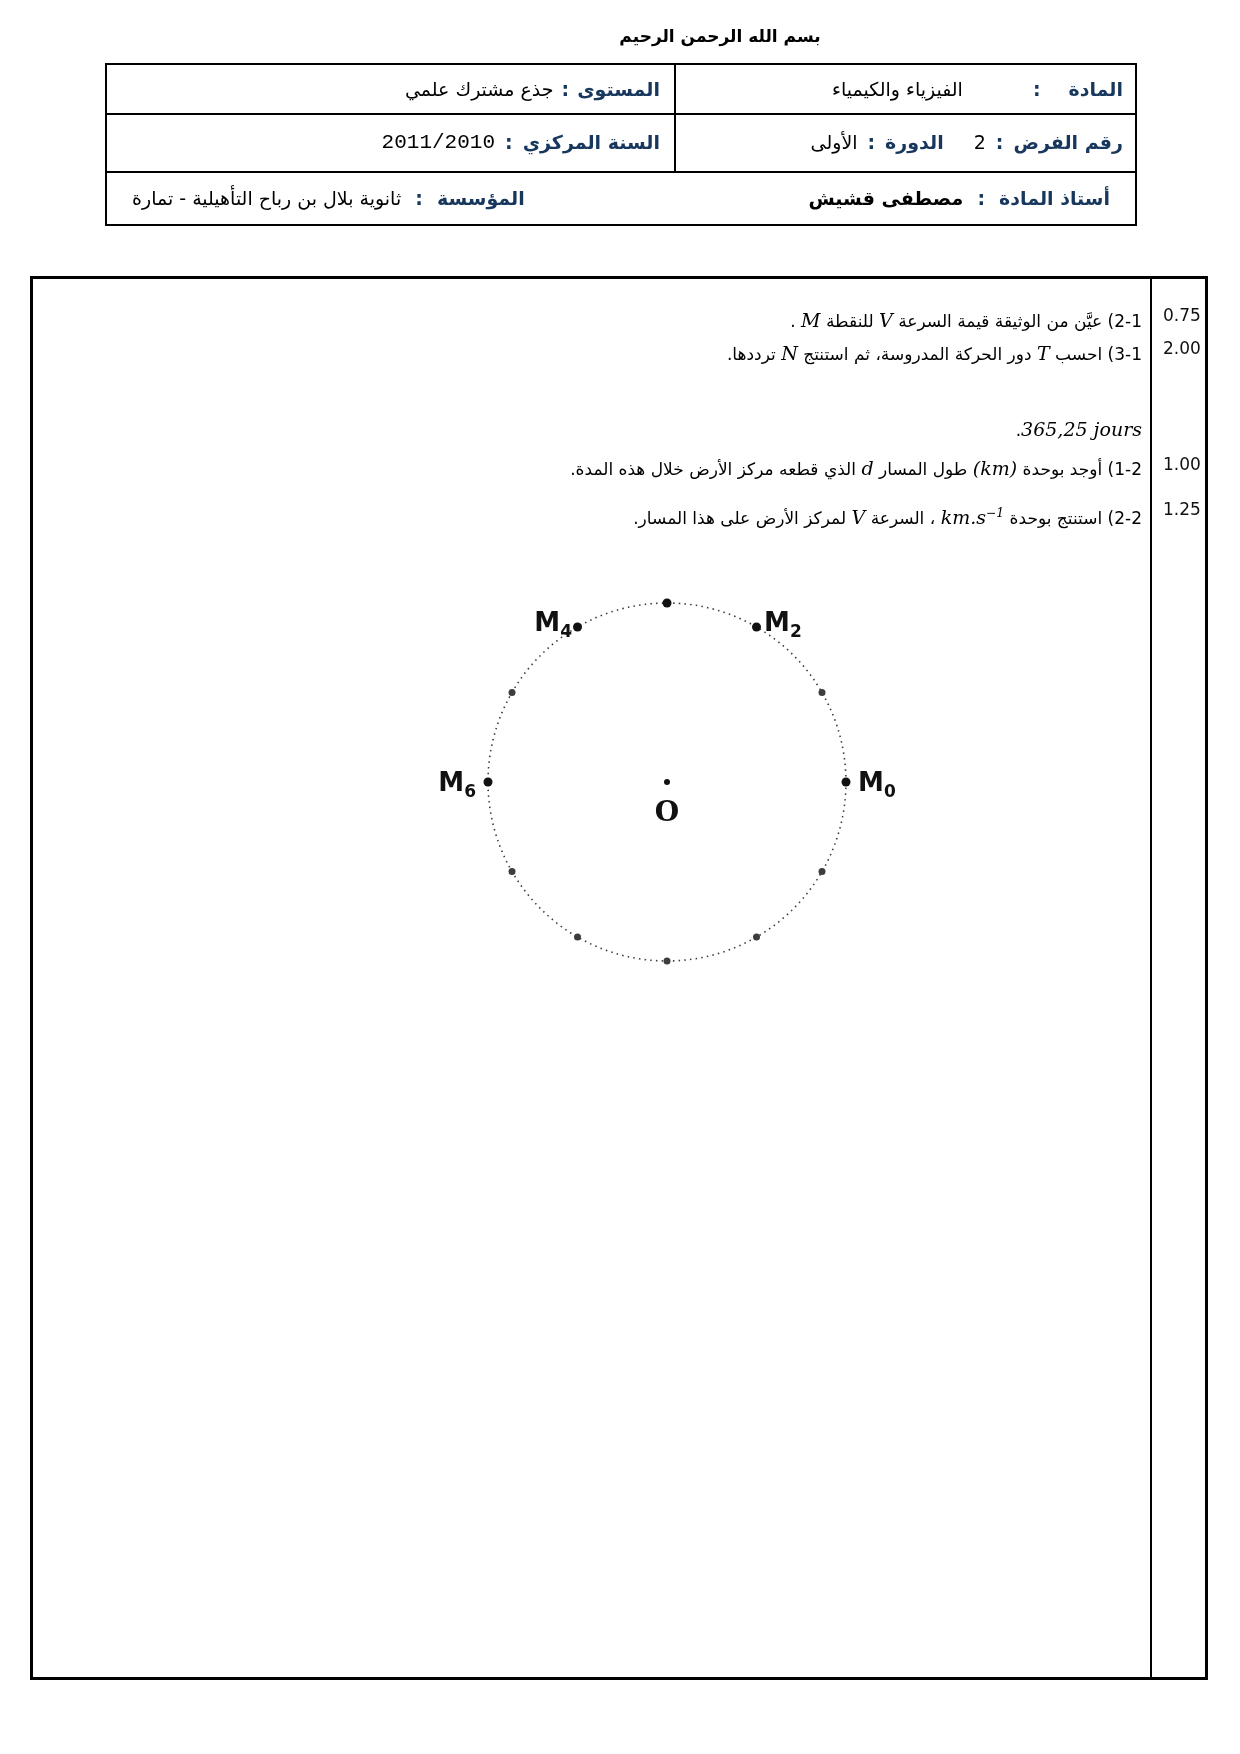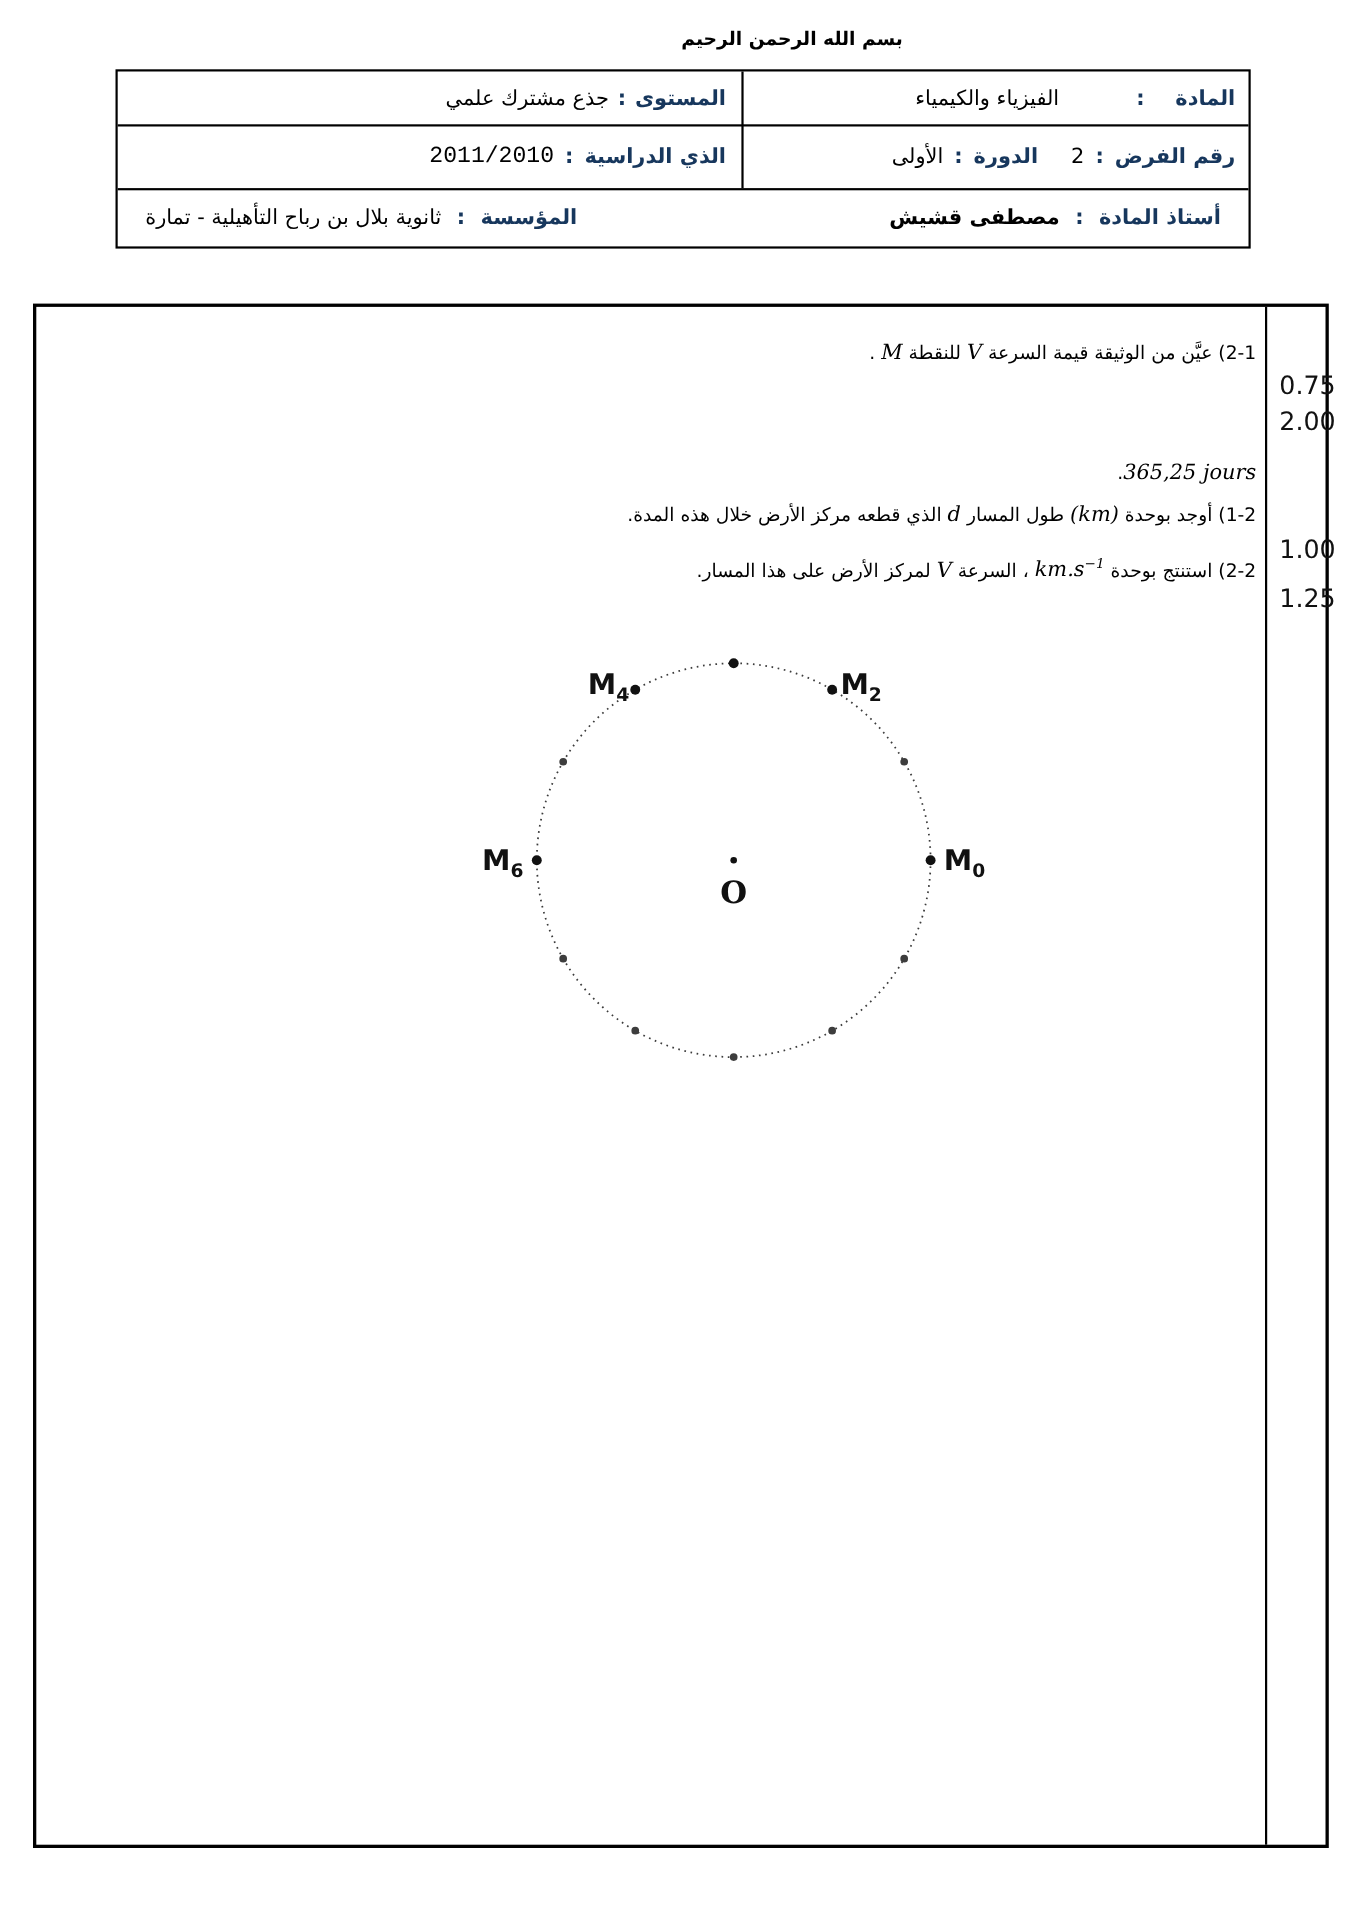--- a/index.html
+++ b/index.html
@@ -18,21 +18,21 @@
   .val{color:#000;white-space:nowrap;}
   .serifnum{font-family:Liberation Mono, monospace;font-size:21px;}
   .boldval{font-weight:bold;}
   
   #mainbox{position:absolute;left:30px;top:276px;width:1172px;height:1398px;border:3px solid #000;}
   #marksline{position:absolute;top:0;bottom:0;left:1117px;width:2px;background:#000;}
   .qline{position:absolute;left:20px;right:63px;direction:rtl;text-align:right;
          font-size:17px;white-space:nowrap;line-height:30px;color:#000000;}
   .math{font-family:"DejaVu Serif",serif;font-style:italic;font-size:19px;}
   .math sup{font-size:0.65em;}
-  .mark{position:absolute;left:1130px;width:60px;font-size:23px;color:#111;text-align:left;margin-top:33px;}
+  .mark{position:absolute;left:1130px;width:60px;font-size:17px;color:#111;text-align:left;}
   
   #orbit{position:absolute;left:397px;top:296px;}
   .ptlabel{font-family:"DejaVu Sans",sans-serif;font-weight:bold;fill:#111;}
 </style>
 </head>
 <body>
 
 <div id="page">
 
   <div id="bismillah">بسم الله الرحمن الرحيم</div>
@@ -57,21 +57,21 @@
     <div class="hcell" style="left:567px;top:48px;width:461px;height:58px;padding-right:12px;box-sizing:border-box;">
       <span class="lbl">رقم الفرض</span>
       <span class="colon" style="margin:0 10px">:</span>
       <span class="val">2</span>
       <span class="lbl" style="margin-right:30px">الدورة</span>
       <span class="colon" style="margin:0 10px">:</span>
       <span class="val">الأولى</span>
     </div>
 
     <div class="hcell" style="left:0;top:48px;width:567px;height:58px;padding-right:14px;box-sizing:border-box;">
-      <span class="lbl">الذي الدراسية</span>
+      <span class="lbl">السنة المركزي</span>
       <span class="colon" style="margin:0 10px">:</span>
       <span class="val serifnum" dir="ltr">2011/2010</span>
     </div>
 
     <div class="hcell" style="left:0;top:106px;width:1028px;height:53px;padding:0 25px;box-sizing:border-box;justify-content:space-between;">
       <span>
         <span class="lbl">أستاذ المادة</span>
         <span class="colon" style="margin:0 8px">:</span>
         <span class="val boldval">مصطفى قشيش</span>
       </span>
@@ -89,20 +89,28 @@
     <div class="qline" style="top:26px">
       <span>2-1)</span>
       <span>عيَّن من الوثيقة قيمة السرعة</span>
       <span class="math">V</span>
       <span>للنقطة</span>
       <span class="math">M</span>
       <span>.</span>
     </div>
     <div class="mark" style="top:26px">0.75</div>
 
+    <div class="qline" style="top:59px">
+      <span>3-1)</span>
+      <span>احسب</span>
+      <span class="math">T</span>
+      <span>دور الحركة المدروسة، ثم استنتج</span>
+      <span class="math">N</span>
+      <span>ترددها.</span>
+    </div>
     <div class="mark" style="top:59px">2.00</div>
 
 
     <div class="qline" style="top:135px">
       <span class="math" dir="ltr">365,25 jours</span><span>.</span>
     </div>
 
     <div class="qline" style="top:174px">
       <span>1-2)</span>
       <span>أوجد بوحدة</span>

